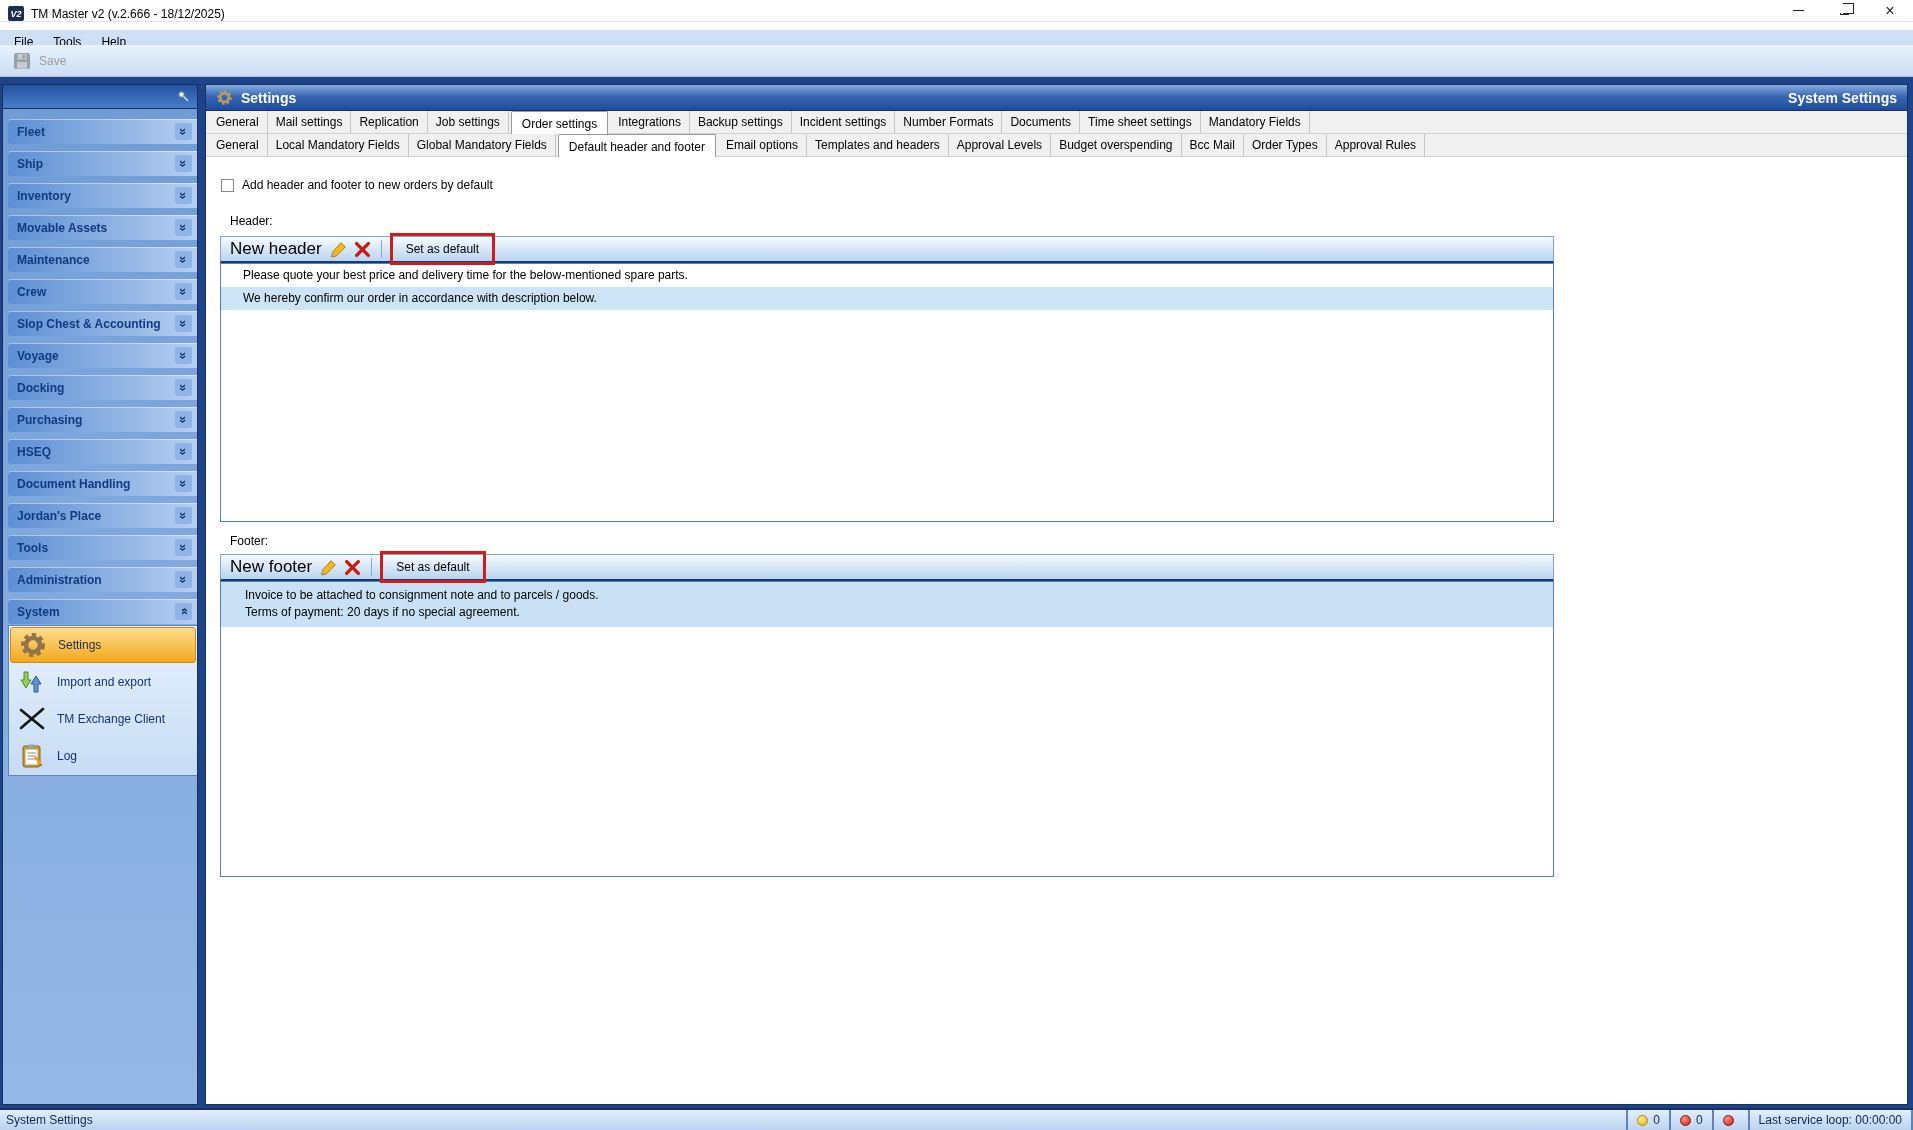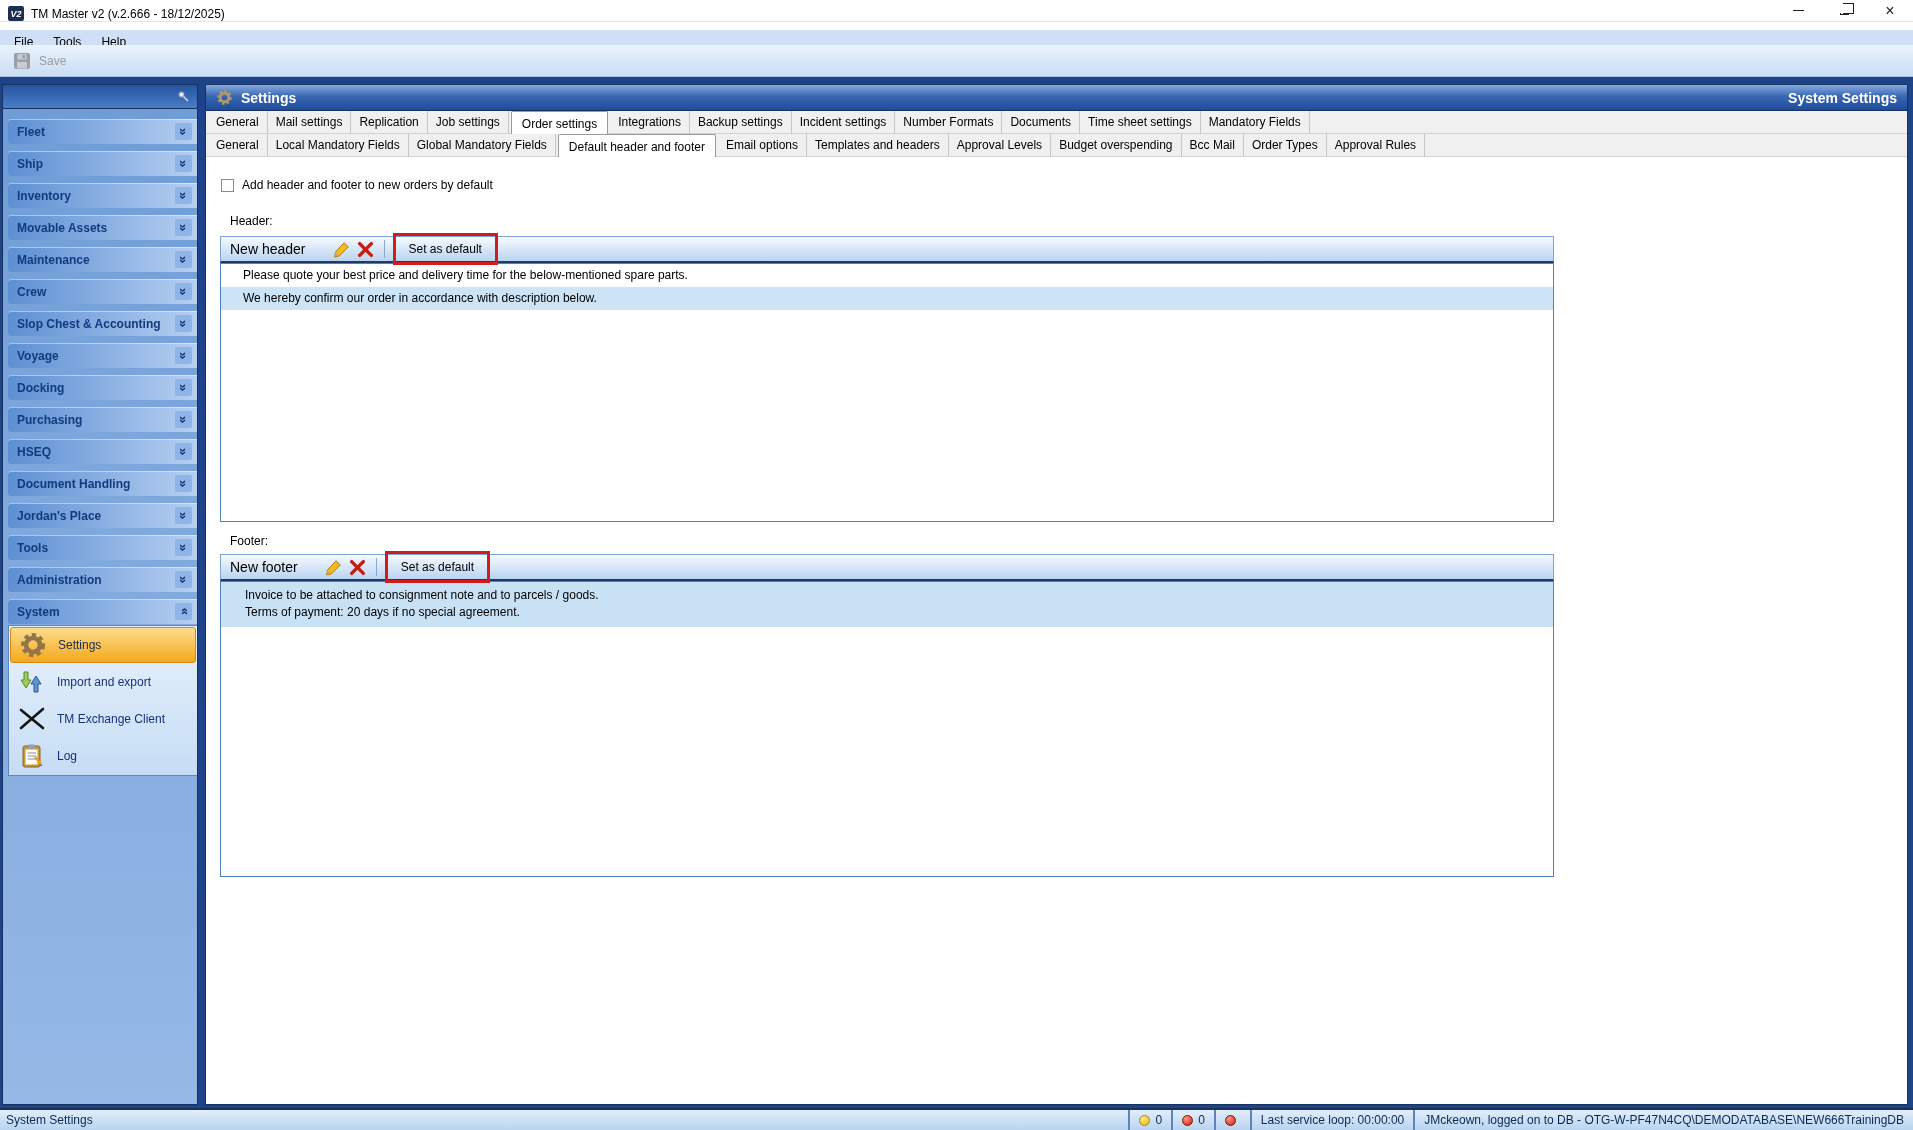--- a/index.html
+++ b/index.html
@@ -59,21 +59,21 @@
   .checkbox-row { position:absolute; top:21px; left:15px; display:flex; align-items:center; gap:8px; }
   .checkbox { width:13px; height:13px; background:#fff; border:1px solid #8a8a8a; }
   .checkbox-label { font-size:12px; }
   .section-label { position:absolute; font-size:12px; color:#000; }
   #header-label { top:57px; left:24px; }
   #footer-label { top:377px; left:24px; }
 
   .list-toolbar { position:absolute; left:14px; width:1334px; height:27px; background:linear-gradient(180deg,#f6faff,#b9d4f0); border:1px solid #7fa5d2; border-bottom:2px solid #1c3a6e; display:flex; align-items:center; padding-left:9px; }
   #header-toolbar { top:79px; }
   #footer-toolbar { top:397px; }
-  .tb-new-label { font-size:14px; margin-right:27px; }
+  .tb-new-label { font-size:17px; margin-right:8px; }
   .tb-icon { display:flex; align-items:center; margin-right:7px; }
   .tb-sep { width:1px; height:18px; background:#8aa8cc; margin:0 8px 0 3px; }
   .set-default-box { position:relative; z-index:2; height:32px; border:3px solid #cf1d1d; padding:0 13px; font-size:12px; background:transparent; display:flex; align-items:center; }
 
   .list-box { position:absolute; left:14px; width:1334px; background:#fff; border:1px solid #4f81bd; }
   #header-list { top:106px; height:259px; }
   #footer-list { top:424px; height:296px; }
   .list-row { font-size:12px; padding:4px 0 5px 22px; }
   .list-row.selected { background:#cde4f6; }
   .footer-block { background:#c9e1f4; padding:5px 0 6px 24px; font-size:12px; line-height:17px; }
@@ -385,14 +385,13 @@
   </div>
   <div class="sb-seg">
     <span class="dot dot-red"></span>
     <span>0</span>
   </div>
   <div class="sb-seg">
     <span class="dot dot-red"></span>
     <span></span>
   </div>
   <div class="sb-seg">Last service loop: 00:00:00</div>
-  <div class="sb-seg last">JMckeown, logged on to DB - OTG-W-PF47N4CQ\DEMODATABASE\NEW666TrainingDB</div>
 </div>
 
 </body></html>

